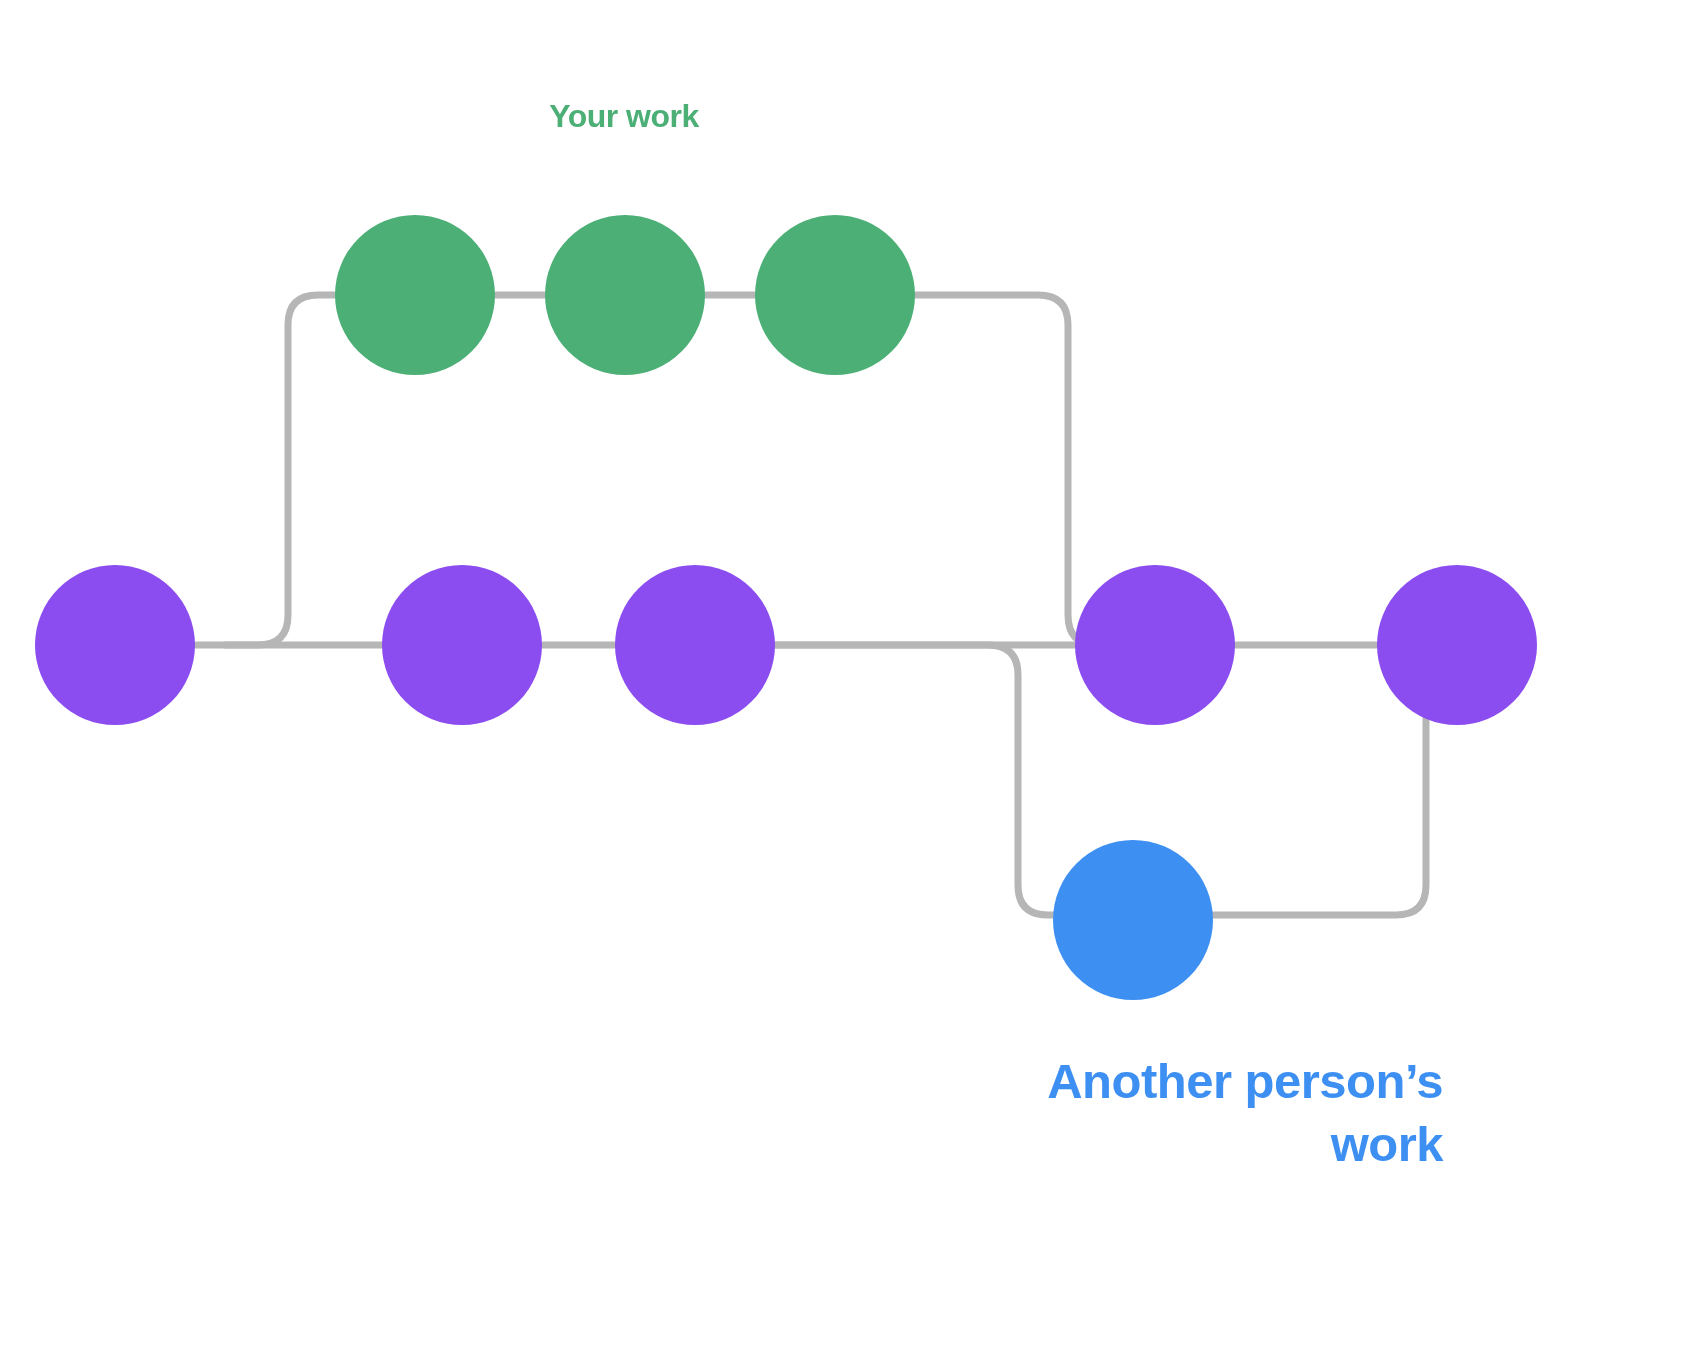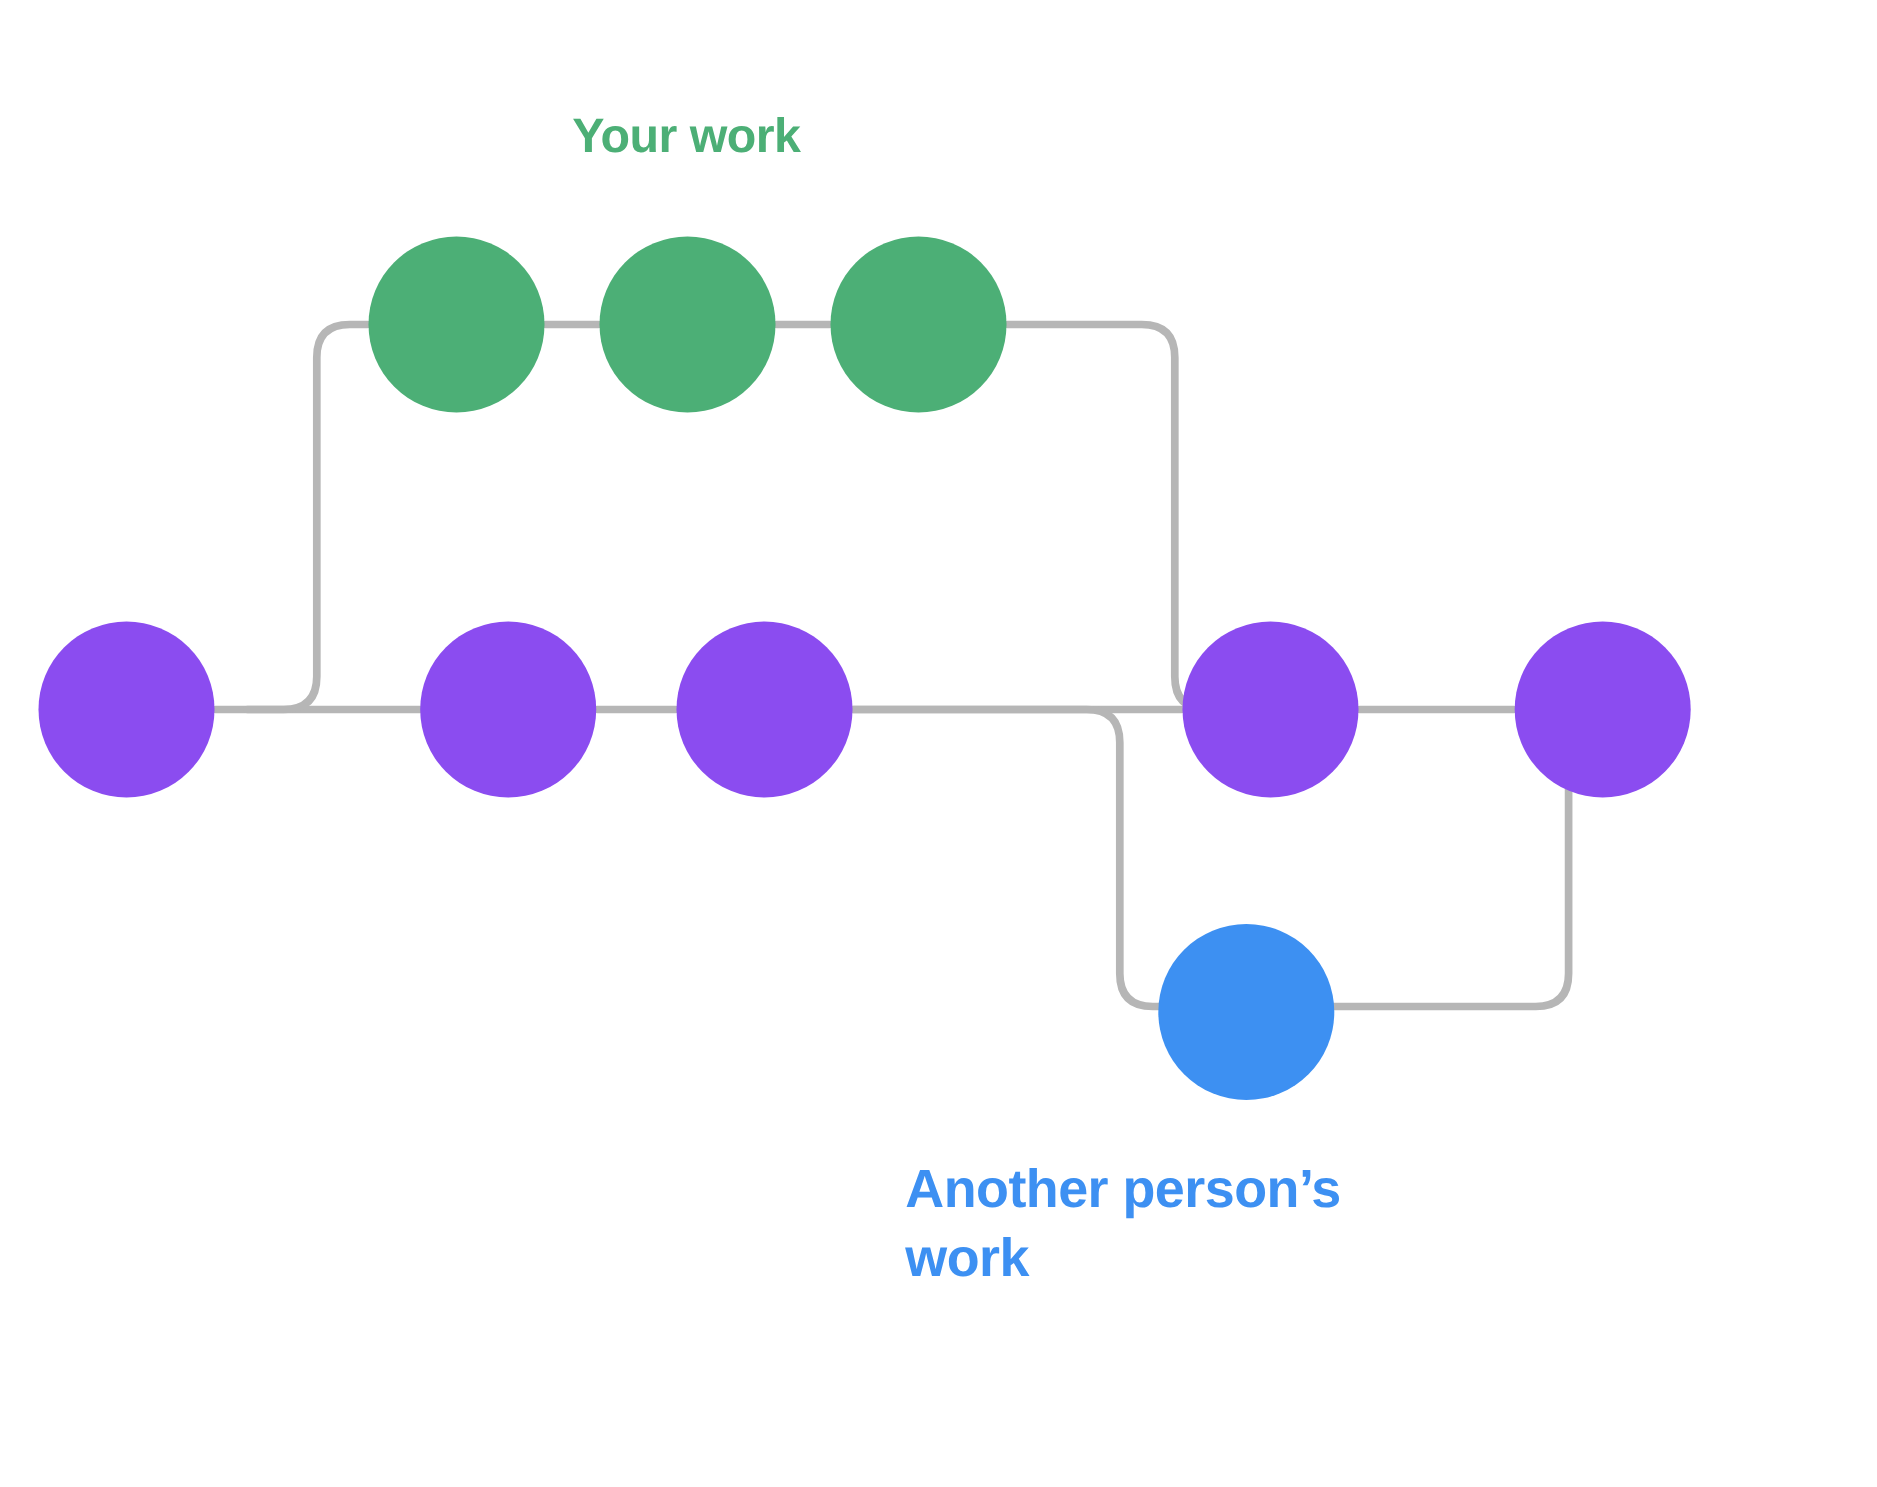--- a/index.html
+++ b/index.html
@@ -42,34 +42,34 @@
     letter-spacing: -0.5px;
     white-space: pre-line;
     line-height: 1.28;
     -webkit-font-smoothing: antialiased;
   }
   #label-your-work {
     left: 0px;
     top: 96px;
     width: 1248px;
     text-align: center;
-    font-size: 44px;
+    font-size: 32px;
   }
   #label-main {
     left: 0px;
     top: 766px;
     width: 230px;
     text-align: center;
     font-size: 49px;
   }
   #label-another-person {
     left: 823px;
     top: 1050px;
     width: 620px;
-    text-align: left;
+    text-align: right;
     font-size: 49px;
   }
 </style>
 </head>
 <body>
 
 <div id="stage" style="width: 1706px; height: 1352px; background: rgb(255, 255, 255);">
 
   <svg id="graph-svg" viewBox="0 0 1706 1352" xmlns="http://www.w3.org/2000/svg">
 

